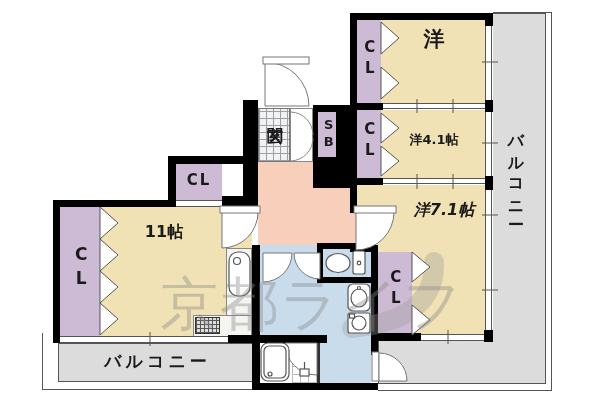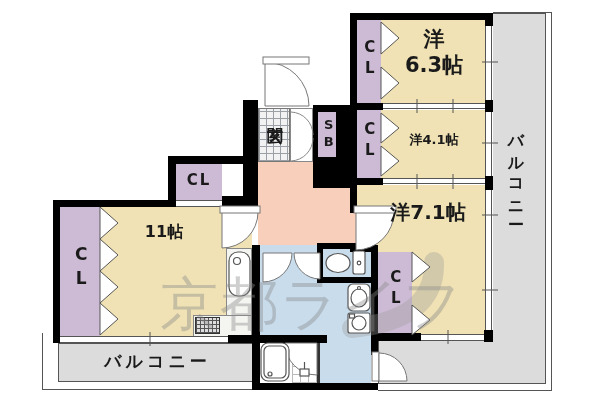--- a/index.html
+++ b/index.html
@@ -201,24 +201,23 @@
       <line x1="453" y1="99" x2="453" y2="113"></line>
       <line x1="417" y1="174" x2="417" y2="189"></line>
       <line x1="453" y1="174" x2="453" y2="189"></line>
       <line x1="150" y1="332" x2="150" y2="346"></line>
       <line x1="448" y1="330" x2="448" y2="344"></line>
     </g>
   </svg>
 
   <div class="label center lbl-z" style="left:383px;top:26px;width:102px;font-size:21px;">
     <span style="display:block;">洋</span>
-    <span style="display:block;">6.3帖</span>
   </div>
   <div class="label center lbl-z" style="left:381px;top:132px;width:106px;font-size:13px;">洋4.1帖</div>
-  <div class="label center lbl-z" style="left:368px;top:200px;width:120px;font-size:20px;">洋7.1帖</div>
+  <div class="label center lbl-z" style="left:384px;top:200px;width:120px;font-size:16px;font-style:italic;">洋7.1帖</div>
   <div class="label center lbl-z" style="left:104px;top:222px;width:120px;">
     <span style="display:block;font-size:16px;">11帖</span>
   </div>
   <div class="label vtext lbl-z" style="left:70px;top:244px;font-size:17px;letter-spacing:4px;">CL</div>
   <div class="label vtext lbl-z" style="left:360px;top:38px;font-size:15px;letter-spacing:3px;">CL</div>
   <div class="label vtext lbl-z" style="left:360px;top:120px;font-size:15px;letter-spacing:3px;">CL</div>
   <div class="label vtext lbl-z" style="left:386px;top:268px;font-size:15px;letter-spacing:3px;">CL</div>
   <div class="label center lbl-z" style="left:176px;top:171px;width:46px;font-size:15px;letter-spacing:2px;">CL</div>
   <div class="label vtext lbl-z" style="left:320px;top:117px;font-size:13px;letter-spacing:2px;">SB</div>
   <div class="label vtext lbl-z" style="left:265px;top:113px;font-size:16px;letter-spacing:2px;">玄関</div>

